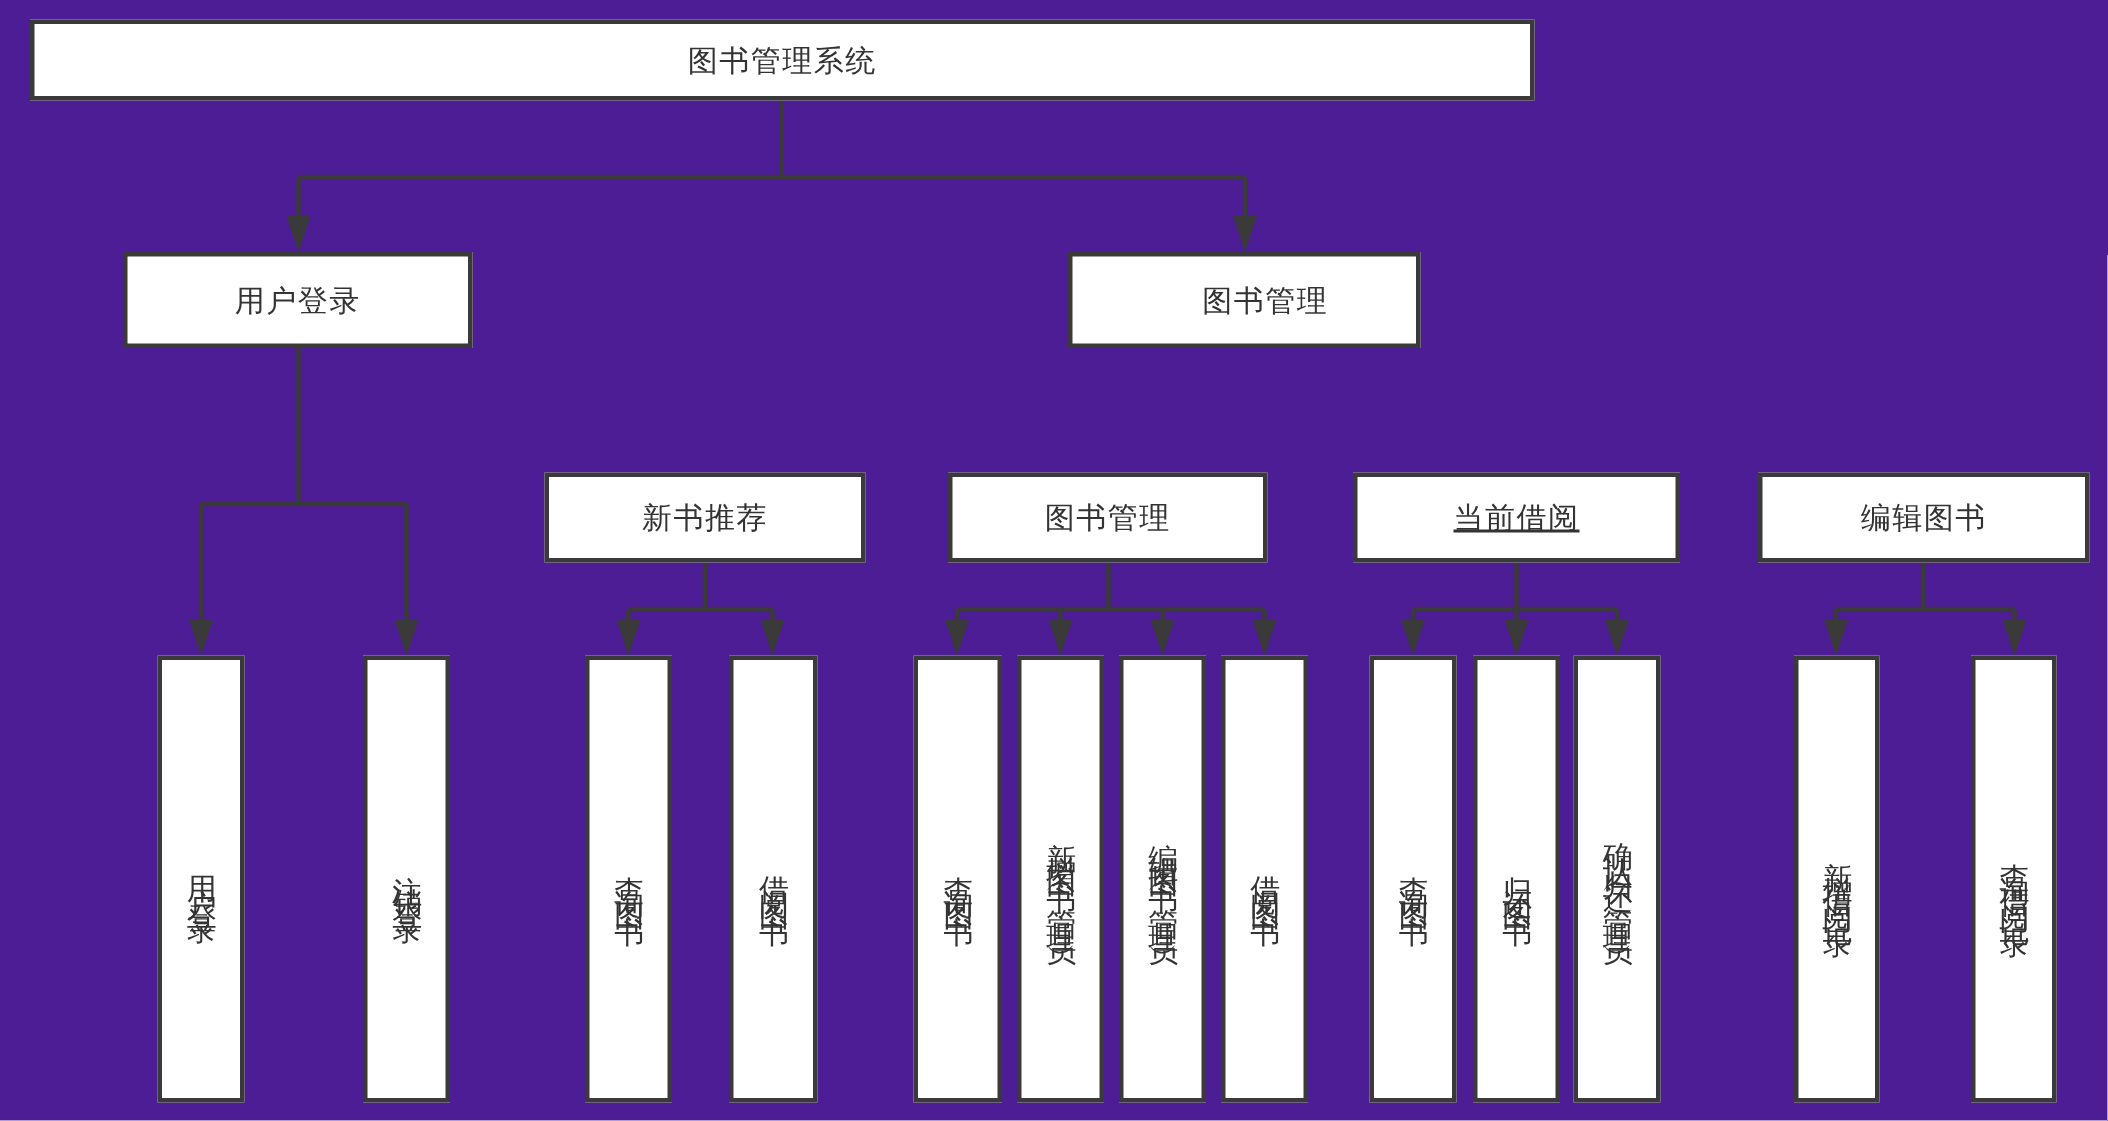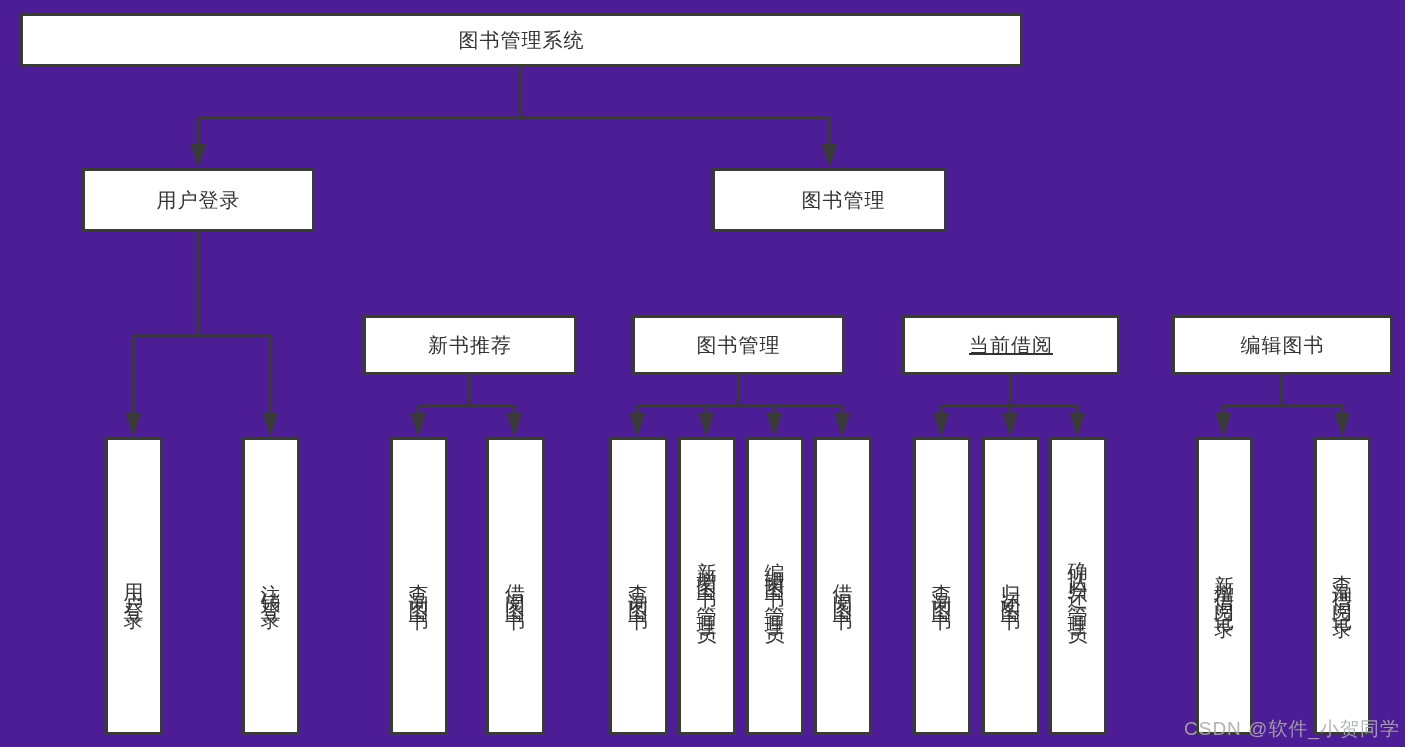--- a/index.html
+++ b/index.html
@@ -135,15 +135,14 @@
     <span>确认归还（管理员）</span>
   </div>
 
   <div class="node leaf" style="left:1196px; top:437px; width:57px; height:298px;">
     <span>新增借阅记录</span>
   </div>
   <div class="node leaf" style="left:1314px; top:437px; width:57px; height:298px;">
     <span>查询借阅记录</span>
   </div>
 
-  <div class="watermark">CSDN @软件_小贺同学</div>
 
 </div>
 
 </body></html>

